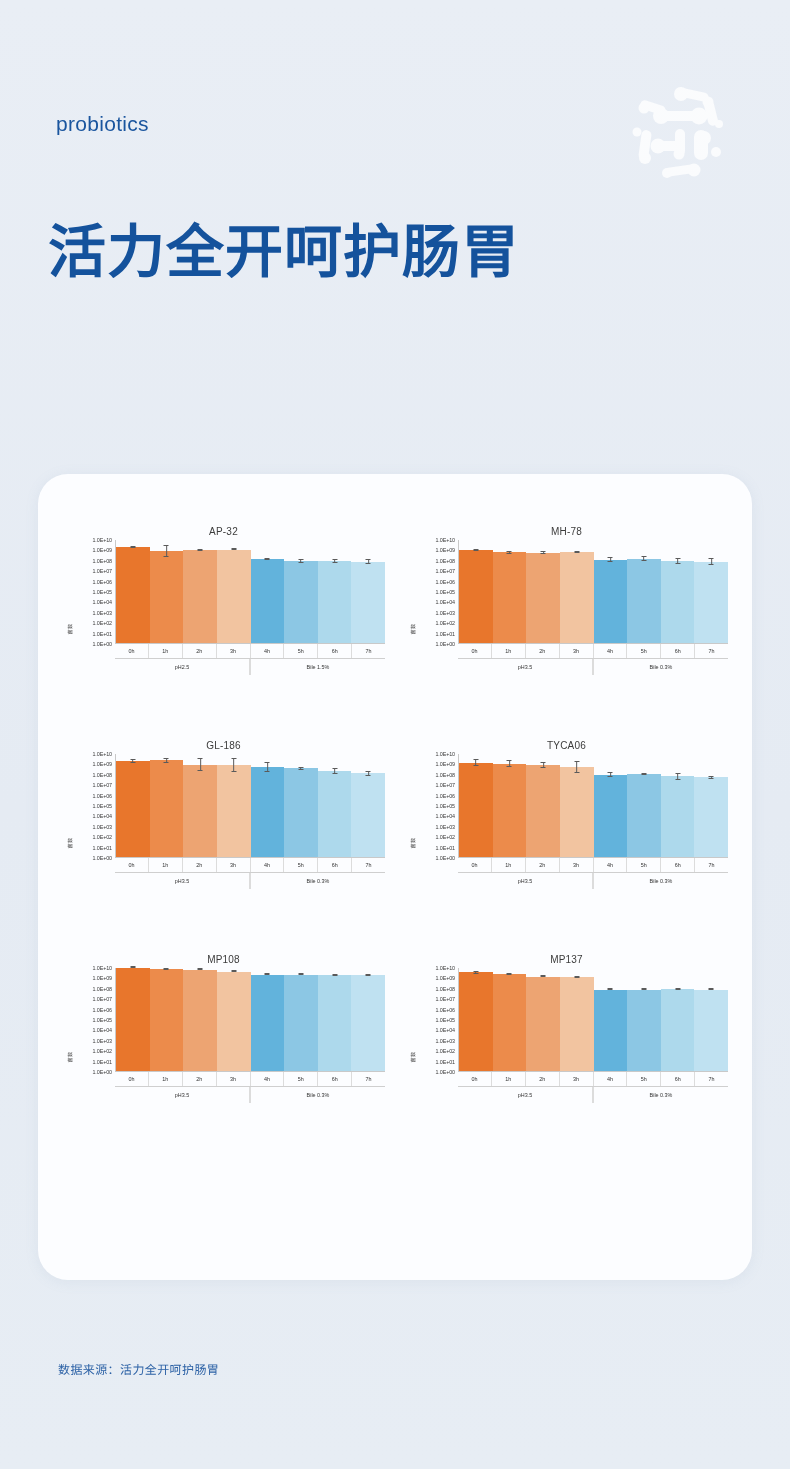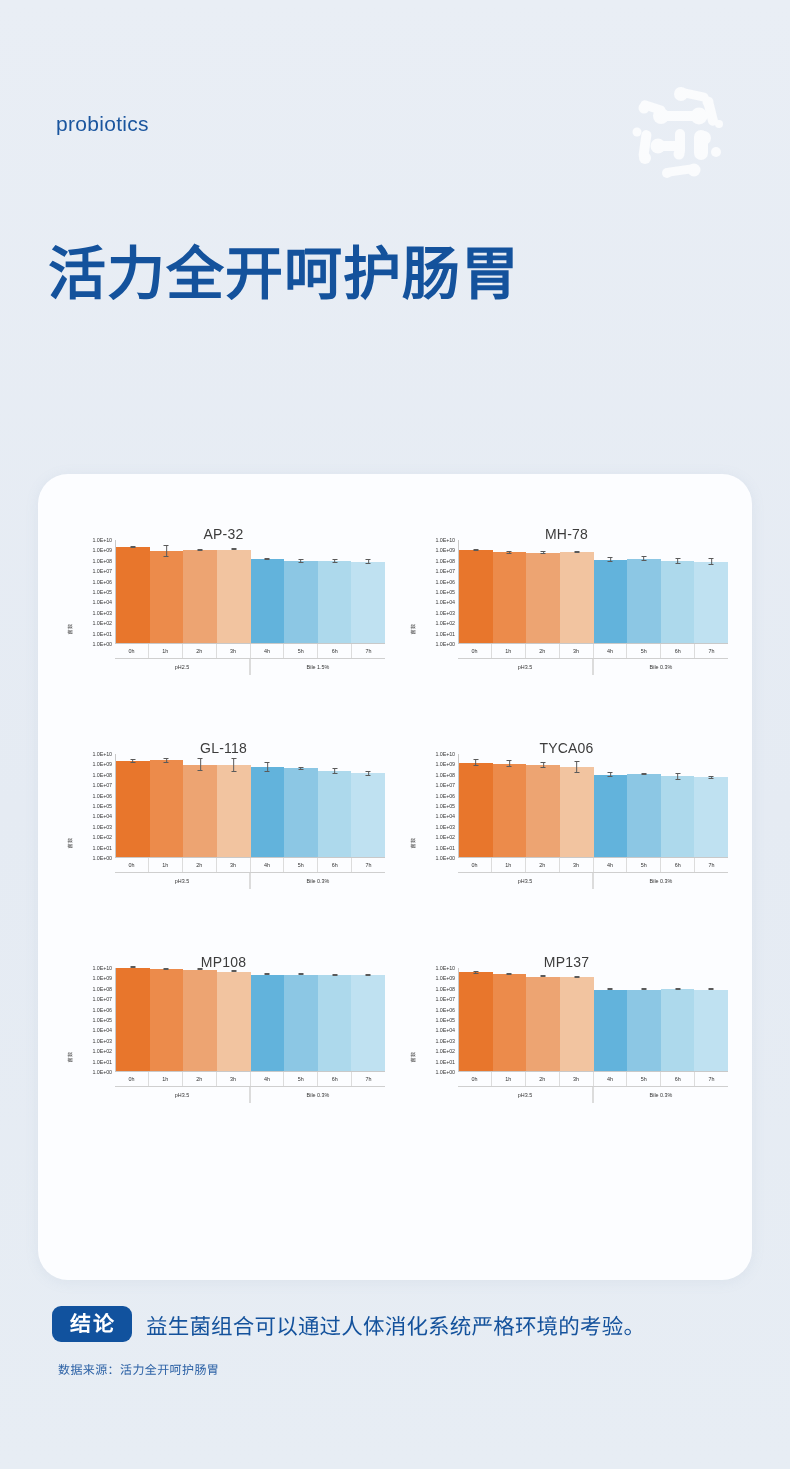--- a/index.html
+++ b/index.html
@@ -44,21 +44,21 @@
     position: absolute;
     left: 48px;
     top: 214px;
     color: #14529c;
     font-weight: 700;
     font-size: 58px;
     line-height: 76px;
     letter-spacing: 1px;
     white-space: nowrap;
   }
-  .headline .l2 { display: block; margin-top: 22px; }
+  .headline .l2 { display: block; }
 
   
   .card {
     position: absolute;
     left: 38px;
     top: 474px;
     width: 714px;
     height: 806px;
     background: #fcfdff;
     border-radius: 30px;
@@ -82,21 +82,21 @@
     position: relative;
     width: 100%;
     height: 100%;
   }
 
   .chart-title {
     position: absolute;
     left: 0; right: 0;
     top: 4px;
     text-align: center;
-    font-size: 14px;
+    font-size: 10px;
     color: #3c3c3c;
     font-weight: 400;
     letter-spacing: .2px;
   }
 
   
   .plot-wrap {
     position: absolute;
     left: 14px;
     right: 8px;
@@ -434,21 +434,21 @@
               <div class="xtick">6h</div>
               <div class="xtick">7h</div>
             </div>
             <div class="groups">
               <div class="group g1">pH3.5</div>
               <div class="group g2">Bile 0.3%</div>
             </div>
           </div>
         </div>
         <div class="chart">
-          <div class="chart-title">GL-118</div>
+          <div class="chart-title">GL-186</div>
           <div class="plot-wrap">
             <div class="yaxis-title">菌数</div>
             <div class="ylabels">
               <span style="top: 0px;">1.0E+10</span>
               <span style="top: 10.4px;">1.0E+09</span>
               <span style="top: 20.8px;">1.0E+08</span>
               <span style="top: 31.2px;">1.0E+07</span>
               <span style="top: 41.6px;">1.0E+06</span>
               <span style="top: 52px;">1.0E+05</span>
               <span style="top: 62.4px;">1.0E+04</span>
@@ -712,20 +712,16 @@
             </div>
             <div class="groups">
               <div class="group g1">pH3.5</div>
               <div class="group g2">Bile 0.3%</div>
             </div>
           </div>
         </div>
       </div>
   </div>
 
-  <div class="conclusion">
-    <span class="badge">结论</span>
-    <span class="conclusion-text">益生菌组合可以通过人体消化系统严格环境的考验。</span>
-  </div>
 
   <div class="source">数据来源：活力全开呵护肠胃</div>
 
 </div>
 
 </body></html>

